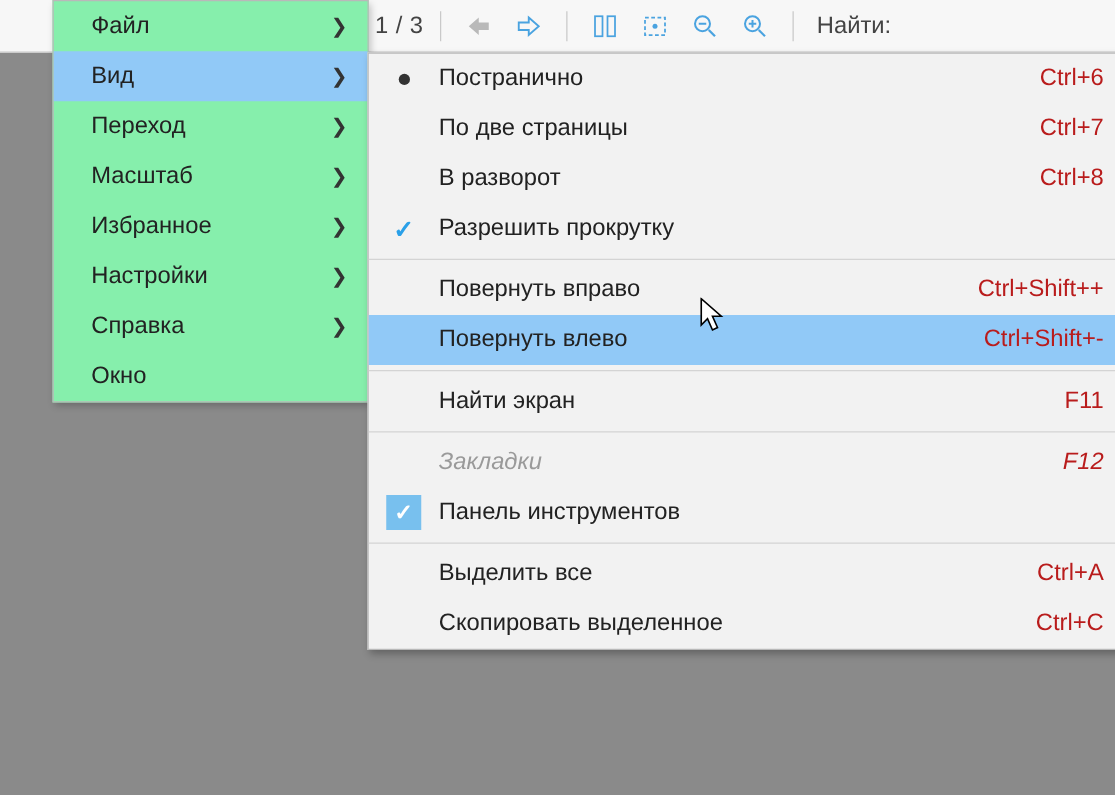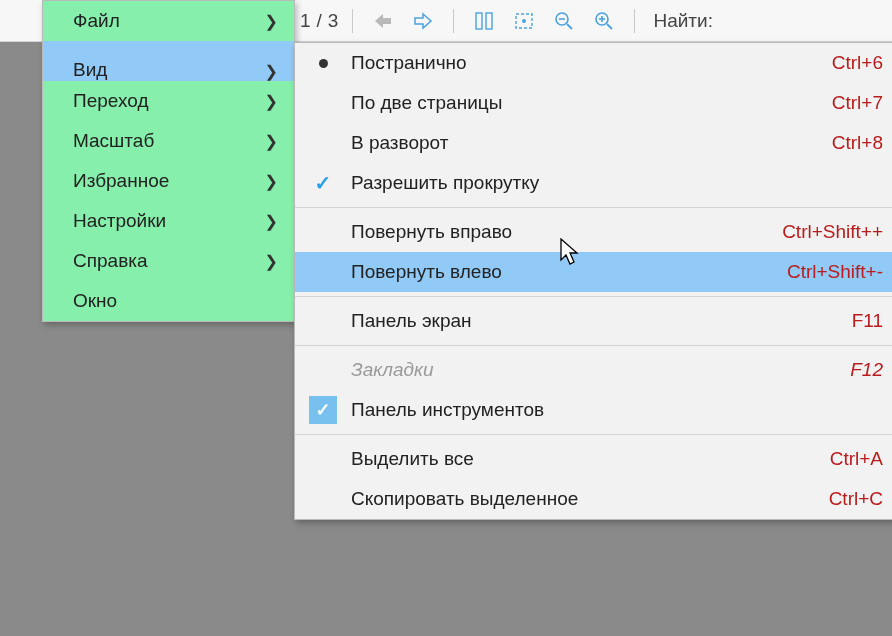--- a/index.html
+++ b/index.html
@@ -62,21 +62,20 @@
     display: flex;
     align-items: center;
     justify-content: space-between;
     height: 40px;
     padding: 0 16px 0 30px;
     color: #222;
     cursor: default;
   }
   .main-menu .item.highlight {
     background: #91c9f7;
-    align-items: flex-end;
   }
   .chev {
     font-size: 16px;
     color: #333;
   }
   .submenu {
     position: absolute;
     top: 42px;
     left: 294px;
     width: 612px;
@@ -259,21 +258,21 @@
   <div class="row highlight">
     <span class="icon-col"></span>
     <span class="label">Повернуть влево</span>
     <span class="shortcut">Ctrl+Shift+-</span>
   </div>
 
   <hr>
 
   <div class="row">
     <span class="icon-col"></span>
-    <span class="label">Панель экран</span>
+    <span class="label">Найти экран</span>
     <span class="shortcut">F11</span>
   </div>
 
   <hr>
 
   <div class="row disabled">
     <span class="icon-col"></span>
     <span class="label">Закладки</span>
     <span class="shortcut">F12</span>
   </div>

